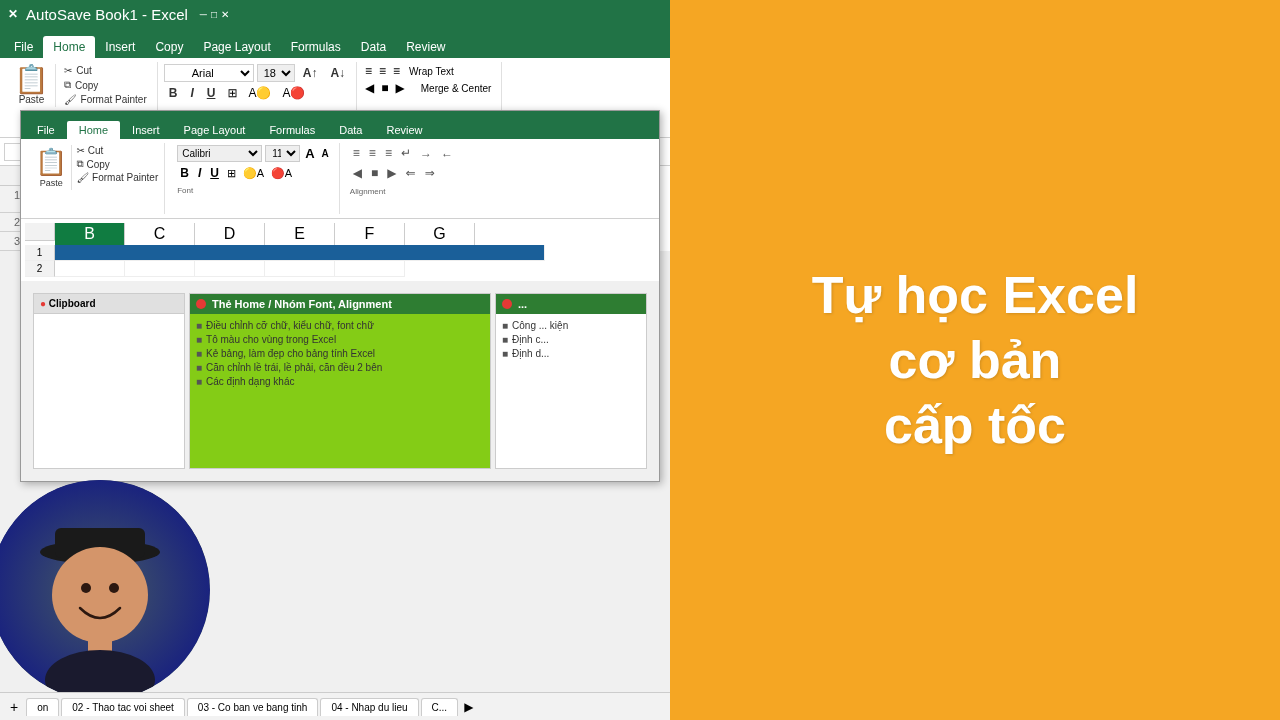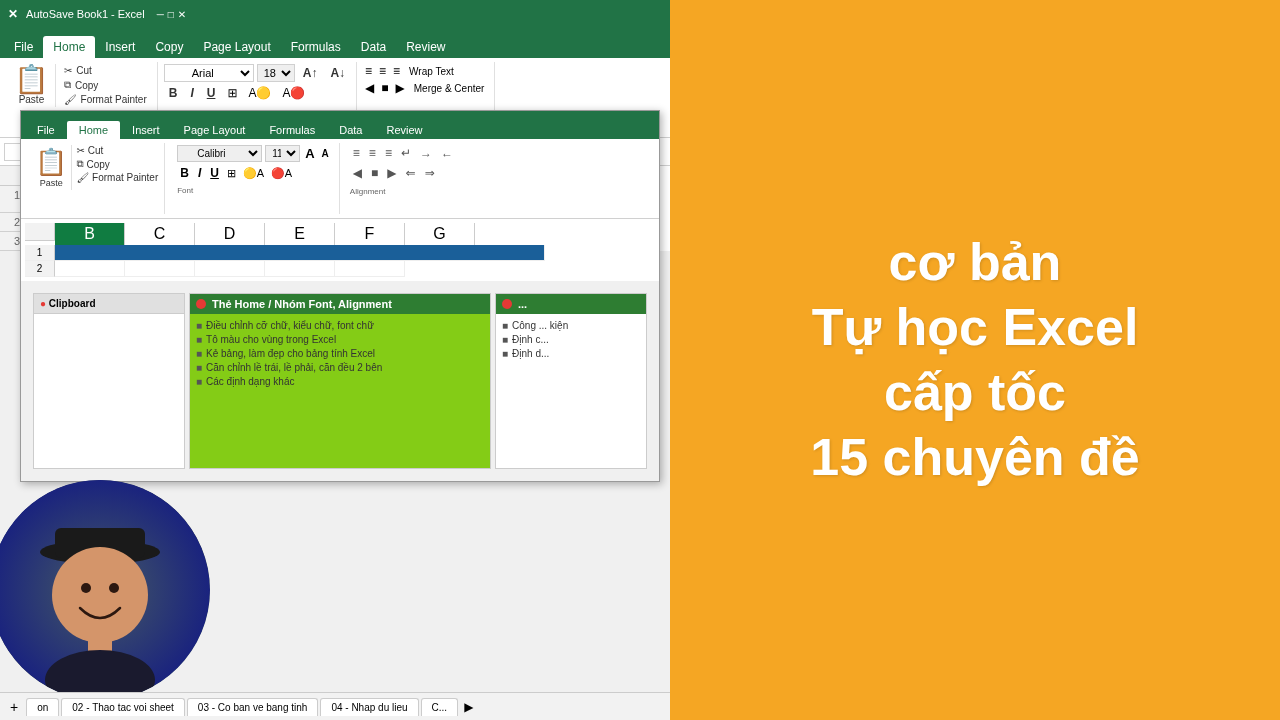--- a/index.html
+++ b/index.html
@@ -19,21 +19,21 @@
     .title-bar {
       height: 28px;
       background: #217346;
       display: flex;
       align-items: center;
       padding: 0 8px;
       gap: 8px;
     }
     .title-bar-text {
       color: white;
-      font-size: 11px;
+      font-size: 15px;
     }
     .title-bar-icons {
       display: flex;
       gap: 4px;
       margin-left: 4px;
     }
     .title-bar-icons span {
       color: white;
       font-size: 10px;
     }
@@ -431,21 +431,21 @@
       border-right: 1px solid #e0e0e0;
     }
     .inner-font-row {
       display: flex;
       align-items: center;
       gap: 3px;
     }
     .inner-font-sel {
       border: 1px solid #ccc;
       font-size: 10px;
-      padding: 1px 15px;
+      padding: 1px 0;
       width: 85px;
     }
     .inner-size-sel {
       border: 1px solid #ccc;
       font-size: 10px;
       padding: 1px 2px;
       width: 35px;
     }
     .inner-fmt-btn {
       font-size: 12px;
@@ -547,21 +547,21 @@
       <div class="font-row">
         <span style="font-size:12px;padding:0 2px;">≡</span>
         <span style="font-size:12px;padding:0 2px;">≡</span>
         <span style="font-size:12px;padding:0 2px;">≡</span>
         <span style="font-size:10px;padding:0 4px;cursor:pointer;">Wrap Text</span>
       </div>
       <div class="font-row">
         <span style="font-size:12px;padding:0 2px;cursor:pointer;">◀</span>
         <span style="font-size:12px;padding:0 2px;cursor:pointer;">■</span>
         <span style="font-size:12px;padding:0 2px;cursor:pointer;">▶</span>
-        <span style="font-size:10px;cursor:pointer;padding:0 4px;">Merge &amp; Center</span>
+        <span style="font-size:10px;cursor:pointer;padding:0 4px;margin-left:7px;">Merge &amp; Center</span>
       </div>
       <span class="ribbon-group-label">Alignment</span>
     </div>
   </div>
 
   <div class="formula-bar">
     <input class="cell-ref" value="B1" readonly="" style="">
     <div class="formula-divider"></div>
     <span style="color:#666;font-size:11px;padding:0 4px;">✕</span>
     <span style="color:#107c41;font-size:11px;padding:0 4px;">✓</span>
@@ -789,18 +789,17 @@
     <div class="sheet-tab">03 - Co ban ve bang tinh</div>
     <div class="sheet-tab">04 - Nhap du lieu</div>
     <div class="sheet-tab">C...</div>
     <span style="font-size:12px;padding:0 4px;cursor:pointer;">▶</span>
   </div>
 
 </div>
 
 <div class="right-panel">
   <div class="promo-text">
+    <span class="line">Tự học Excel</span>
     <span class="line">cơ bản</span>
-    <span class="line">Tự học Excel</span>
     <span class="line">cấp tốc</span>
-    <span class="line">15 chuyên đề</span>
   </div>
 </div>
 
 </body></html>

